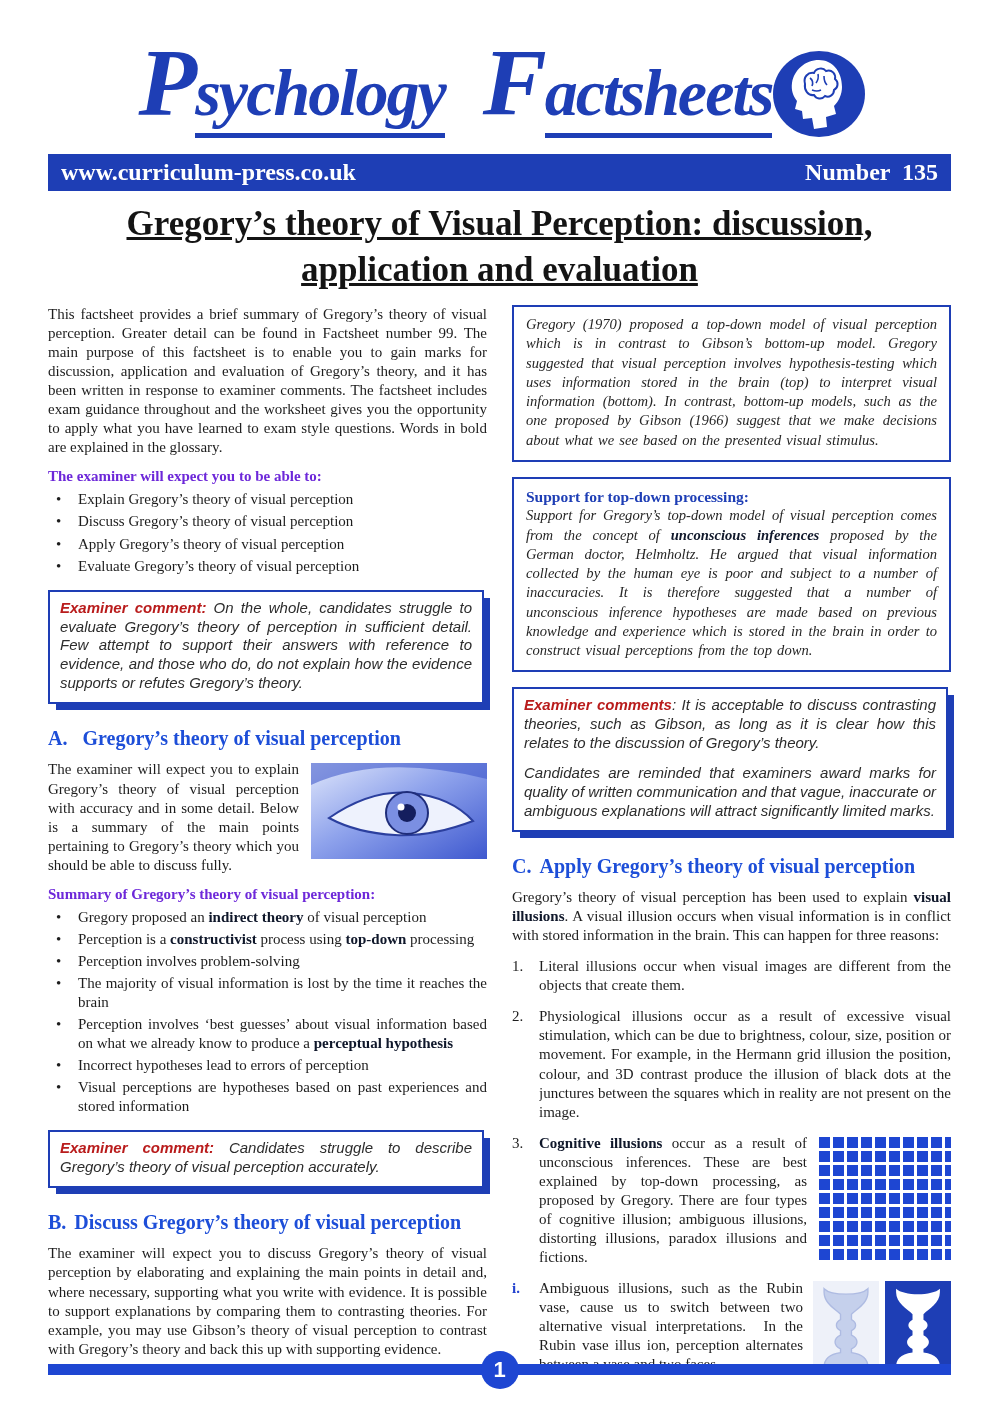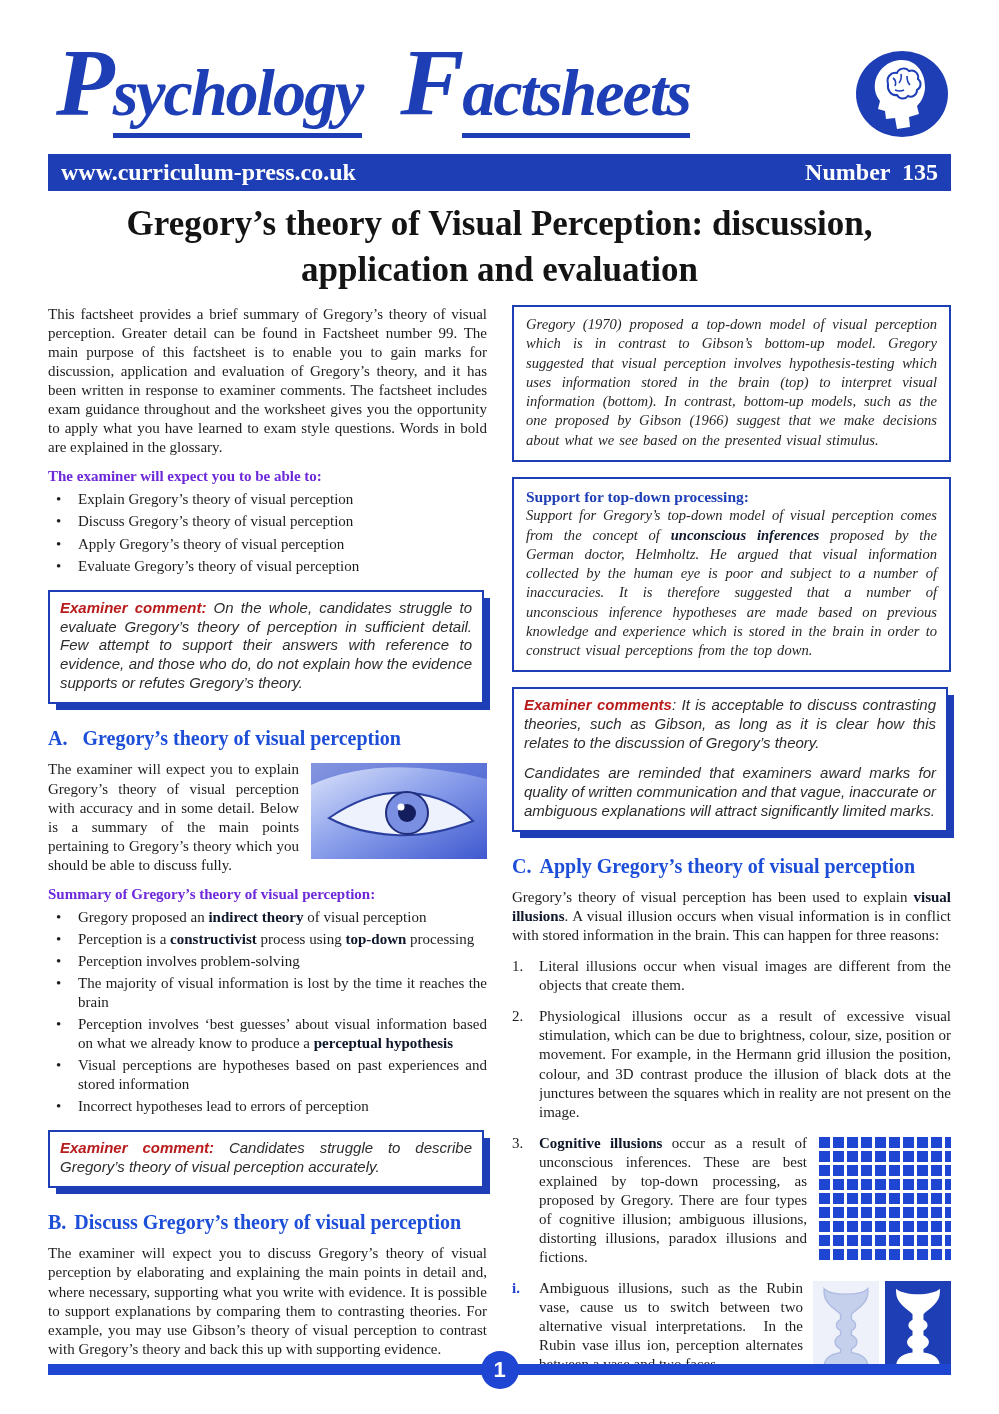--- a/index.html
+++ b/index.html
@@ -1,34 +1,34 @@
 <!DOCTYPE html>
 <html><head>
 <meta charset="utf-8">
 <style>
   * { margin:0; padding:0; box-sizing:border-box; }
   html,body { background:#fff; }
   body { width:999px; font-family:"Liberation Serif",serif; color:#1d1d1d; }
   .page { position:relative; width:999px; height:1414px; background:#fff; overflow:hidden; }
 
   
-  .header { display:flex; align-items:flex-start; justify-content:space-between; padding:34px 50px 0 56px; }
+  .header { display:flex; align-items:flex-start; justify-content:center; padding:34px 50px 0 56px; }
   .logo-text { color:#1e3eb5; font-style:italic; font-weight:bold; line-height:1.02; white-space:nowrap; letter-spacing:-2px; }
   .logo-word { display:inline-block; }
   .logo-word + .logo-word { margin-left:36px; }
   .cap  { font-size:96px; }
   .rest { font-size:66px; border-bottom:5px solid #1e3eb5; padding-bottom:4px; }
   .logo-icon { margin-top:16px; flex-shrink:0; }
 
   .info-bar { margin:12px 48px 0; height:37px; background:#1e3eb5; color:#fff;
               display:flex; align-items:center; justify-content:space-between;
               padding:0 13px; font-weight:bold; font-size:24px; }
   .prespace { white-space:pre; }
 
-  .main-title { margin-top:10px; text-align:center; font-weight:bold; font-size:35px; line-height:1.3; color:#141414; }
+  .main-title { margin-top:10px; text-align:center; font-weight:bold; font-size:35px; line-height:1.3; color:#141414;text-decoration:underline; }
 
   
   .columns { display:flex; gap:25px; padding:13px 48px 0; }
   .col { width:439px; font-size:15px; line-height:1.27; text-align:justify; }
 
   .blue-head { color:#6d28d9; font-weight:bold; }
   .kw { color:#0f172a; font-weight:bold; }
 
   .sec-head { color:#1d4ed8; font-weight:bold; font-size:20px; margin:22px 0 9px; text-align:left; }
   .sec-letter { margin-right:8px; }
@@ -151,22 +151,22 @@
         <span>The examiner will expect you to explain Gregory’s theory of visual perception with accuracy and in some detail. Below is a summary of the main points pertaining to Gregory’s theory which you should be able to discuss fully.</span>
       </div>
 
       <p class="blue-head summary-head">Summary of Gregory’s theory of visual perception:</p>
       <ul class="dots">
         <li><span>Gregory proposed an </span><span class="kw">indirect theory</span><span> of visual perception</span></li>
         <li><span>Perception is a </span><span class="kw">constructivist</span><span> process using </span><span class="kw">top-down</span><span> processing</span></li>
         <li><span>Perception involves problem-solving</span></li>
         <li><span>The majority of visual information is lost by the time it reaches the brain</span></li>
         <li><span>Perception involves ‘best guesses’ about visual information based on what we already know to produce a </span><span class="kw">perceptual hypothesis</span></li>
+        <li><span>Incorrect hypotheses lead to errors of perception</span></li>
         <li><span>Visual perceptions are hypotheses based on past experiences and stored information</span></li>
-        <li><span>Incorrect hypotheses lead to errors of perception</span></li>
       </ul>
 
       <div class="ex-box">
         <p><span class="ex-label">Examiner comment:</span><span> Candidates struggle to describe Gregory’s theory of visual perception accurately.</span></p>
       </div>
 
       <h2 class="sec-head"><span class="sec-letter">B.</span><span>Discuss Gregory’s theory of visual perception</span></h2>
       <p>The examiner will expect you to discuss Gregory’s theory of visual perception by elaborating and explaining the main points in detail and, where necessary, supporting what you write with evidence. It is possible to support explanations by comparing them to contrasting theories. For example, you may use Gibson’s theory of visual perception to contrast with Gregory’s theory and back this up with supporting evidence.</p>
 
     </div>

